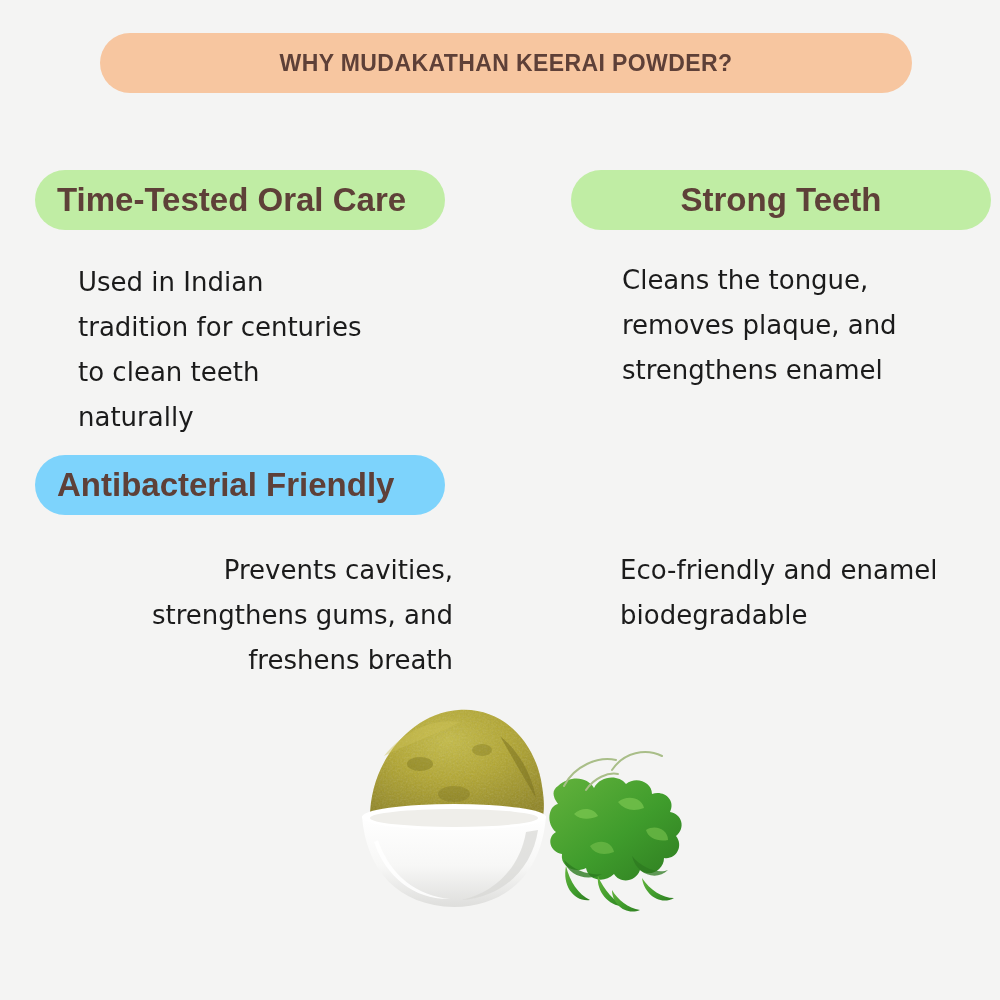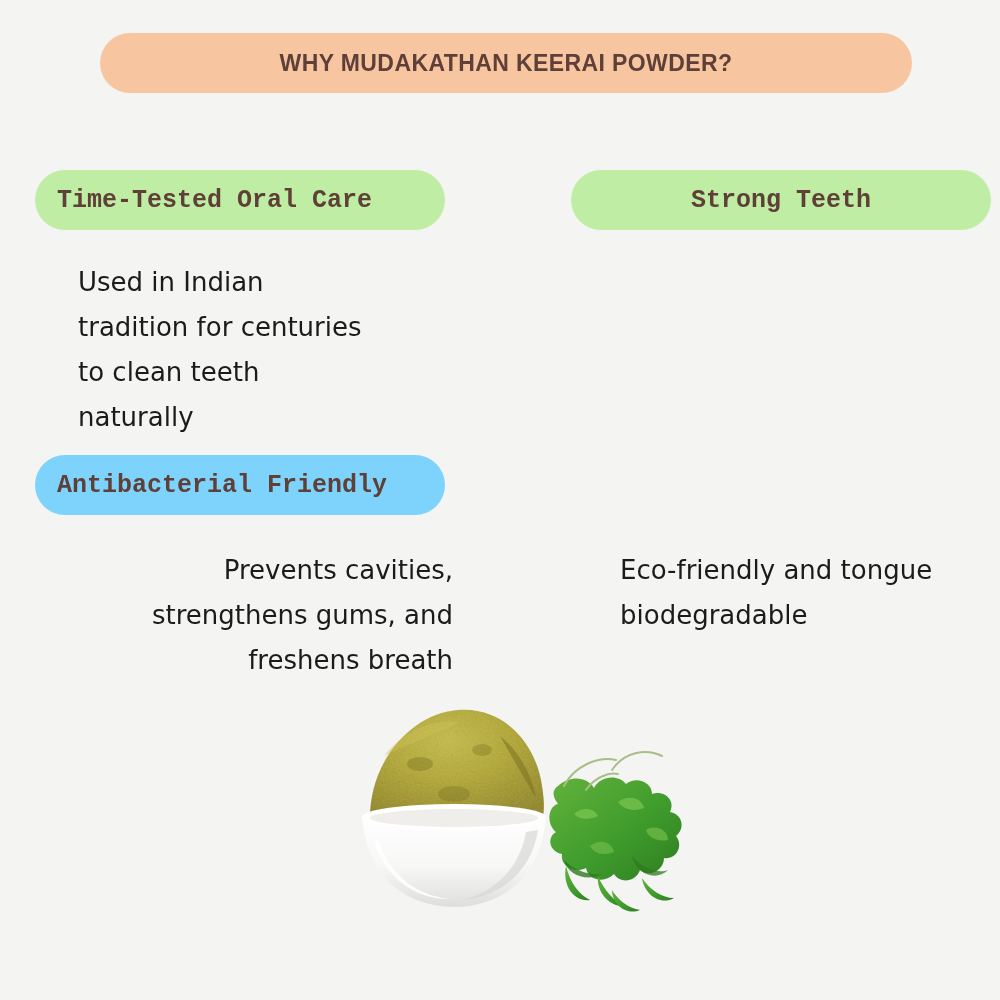--- a/index.html
+++ b/index.html
@@ -49,23 +49,23 @@
     position: absolute;
     height: 60px;
     border-radius: 30px;
     display: flex;
     align-items: center;
   }
   .pill.green { background: #c0eda4; }
   .pill.peach { background: #7dd3fc; }
 
   .pill-label {
-    font-family: Liberation Mono, monospace;
+    font-family: Liberation Sans, sans-serif;
     font-weight: bold;
-    font-size: 25px;
+    font-size: 33px;
     color: #5e4038;
     white-space: nowrap;
   }
 
   .pill.align-left  { justify-content: flex-start; padding-left: 22px; box-sizing: border-box; }
   .pill.align-center{ justify-content: center; }
 
   
   .pill-r1c1 { left: 35px;  top: 170px; width: 410px; }
   .pill-r1c2 { left: 571px; top: 170px; width: 420px; }
@@ -110,29 +110,32 @@
     <span class="pill-label">Time-Tested Oral Care</span>
   </div>
   <div class="desc desc-r1c1">Used in Indian
 tradition for centuries
 to clean teeth
 naturally</div>
 
   <div class="pill green align-center pill-r1c2">
     <span class="pill-label">Strong Teeth</span>
   </div>
+  <div class="desc desc-r1c2">Cleans the tongue,
+removes plaque, and
+strengthens enamel</div>
 
   <div class="pill peach align-left pill-r2c1">
     <span class="pill-label">Antibacterial Friendly</span>
   </div>
   <div class="desc desc-r2c1">Prevents cavities,
 strengthens gums, and
 freshens breath</div>
 
-  <div class="desc desc-r2c2">Eco-friendly and tongue
+  <div class="desc desc-r2c2">Eco-friendly and enamel
 biodegradable</div>
 
   <div class="photo">
     <svg width="360" height="230" viewBox="0 0 360 230" xmlns="http://www.w3.org/2000/svg">
       <defs>
         <radialGradient id="powderGrad" cx="45%" cy="28%" r="78%">
           <stop offset="0%" stop-color="#c4bb45"></stop>
           <stop offset="45%" stop-color="#b2a62f"></stop>
           <stop offset="100%" stop-color="#8f8422"></stop>
         </radialGradient>

